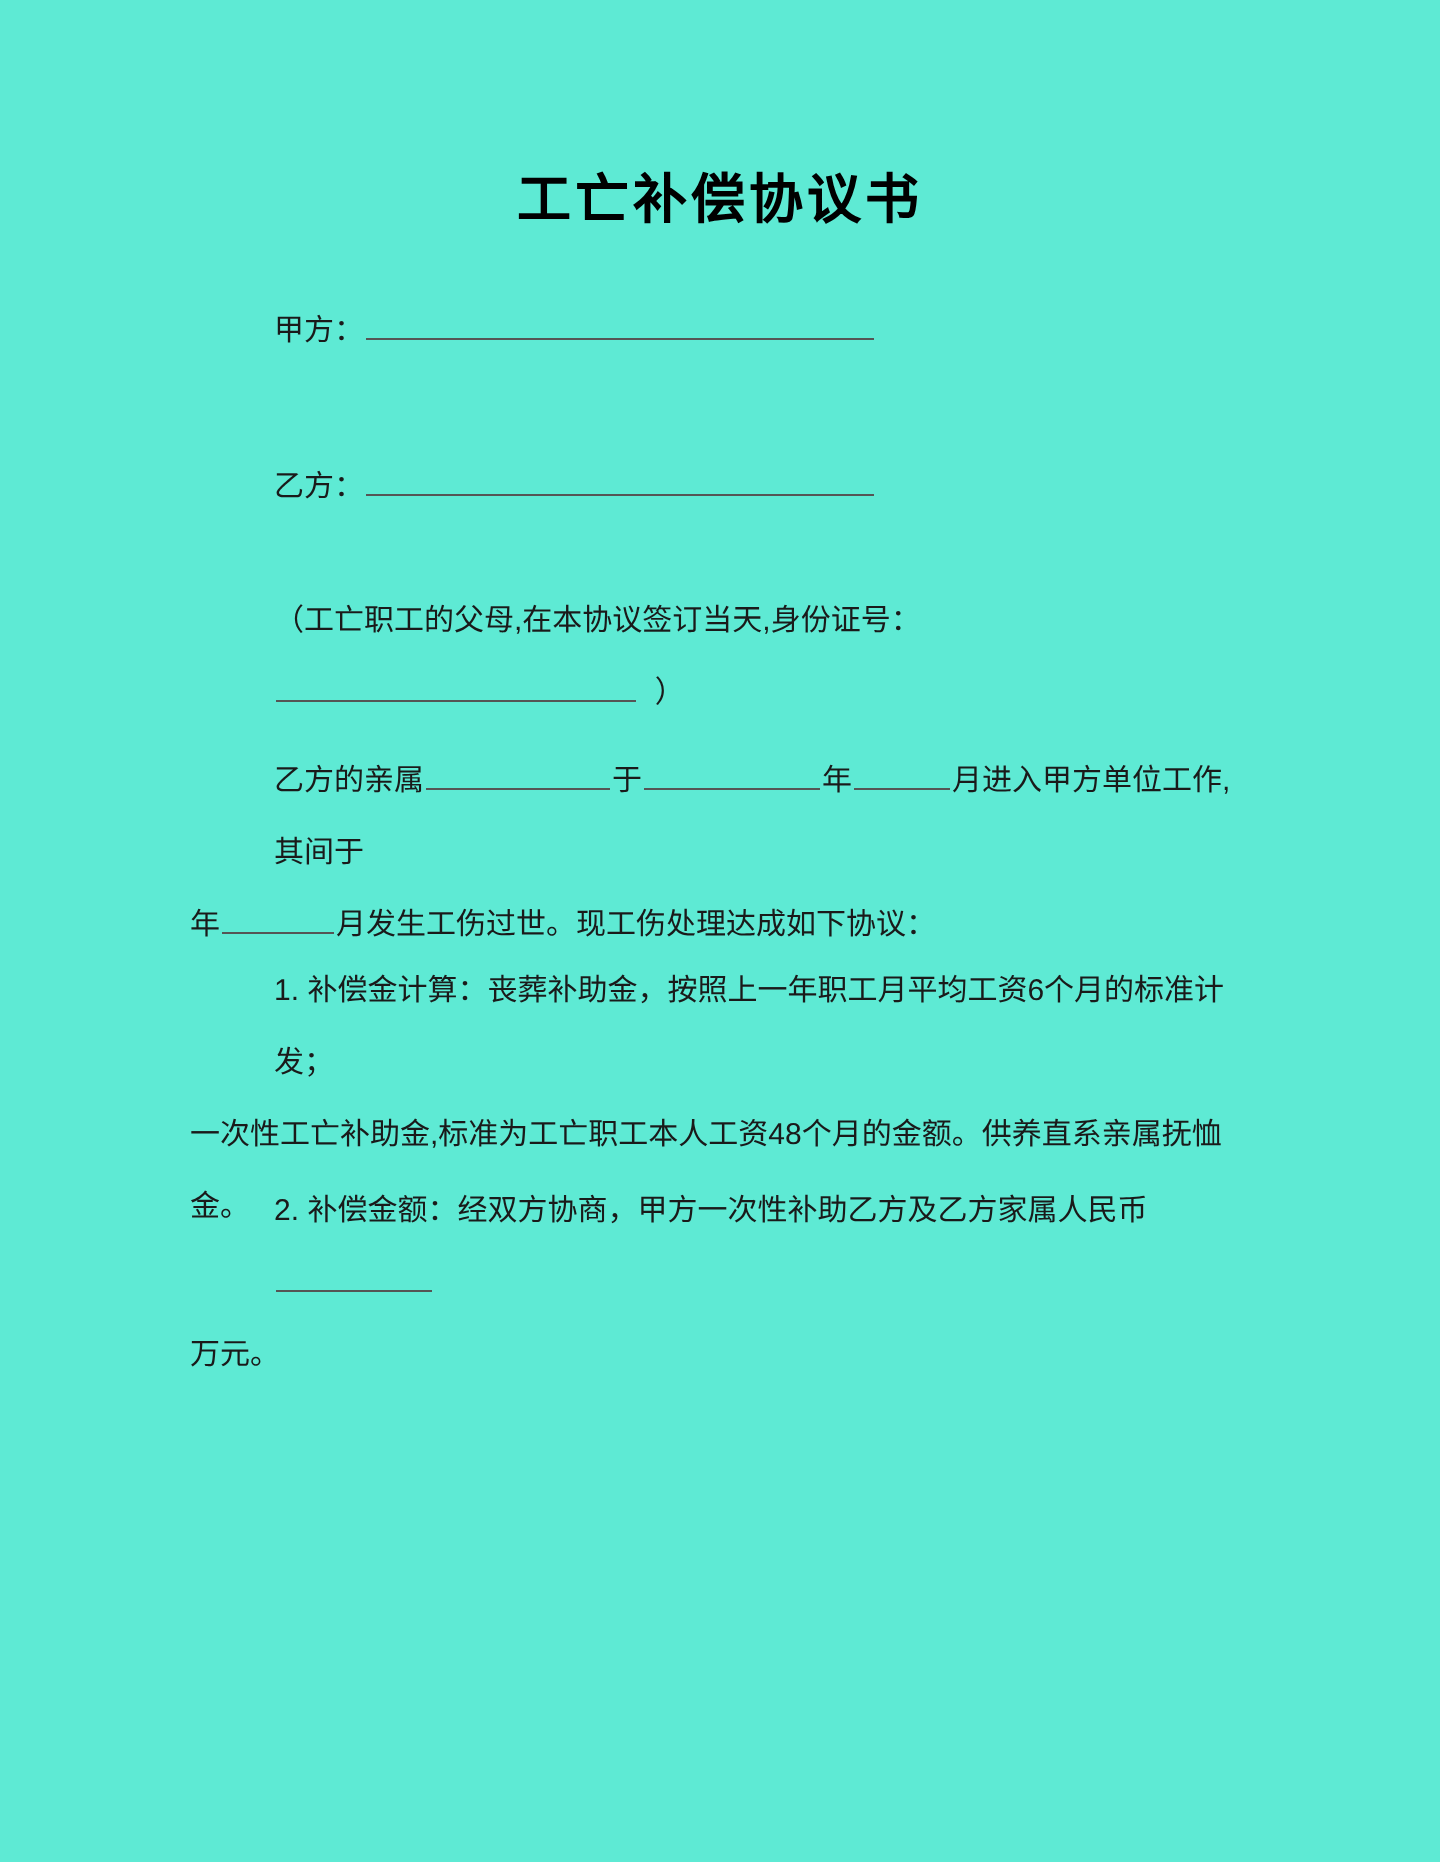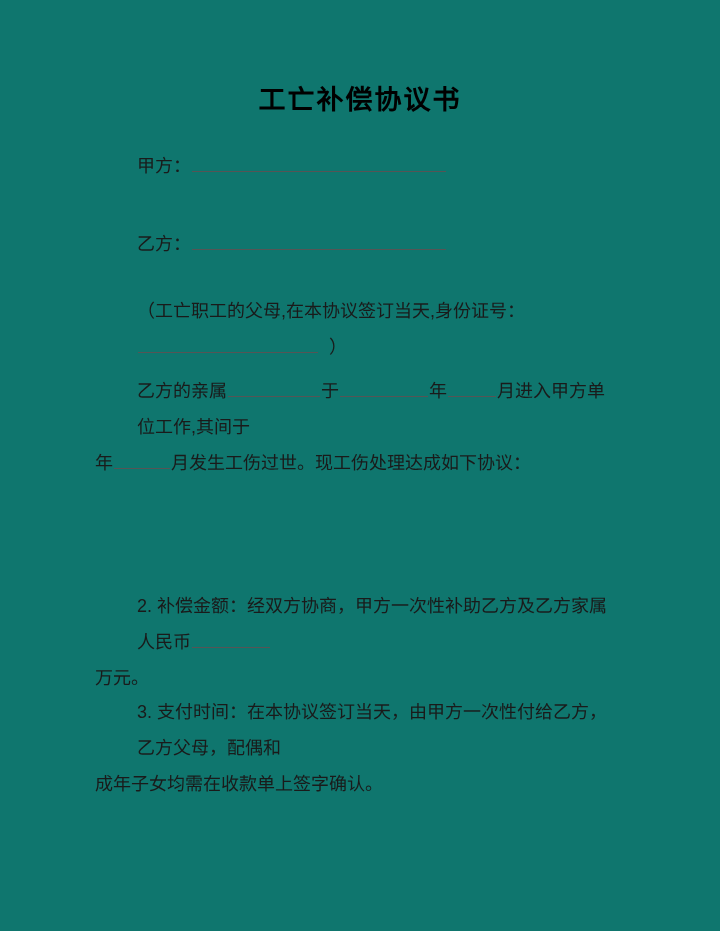--- a/index.html
+++ b/index.html
@@ -8,41 +8,41 @@
     background: #ffffff;
   }
   body {
     font-family: "Liberation Serif", "DejaVu Serif", serif;
     color: #000000;
   }
   .page {
     position: relative;
     width: 720px;
     height: 931px;
-    background: #0f766e;
+    background: #5eead4;
     overflow: hidden;
     box-sizing: border-box;
   }
   .doc-title {
     position: absolute;
     top: 78px;
     left: 0;
     width: 720px;
     text-align: center;
     font-family: "Liberation Sans", "DejaVu Sans", sans-serif;
     font-weight: bold;
     font-size: 27px;
     letter-spacing: 2px;
     color: #000000;
   }
   .body-block {
     position: absolute;
     left: 95px;
     width: 525px;
-    font-size: 18px;
+    font-size: 15px;
     line-height: 36px;
     color: #1a1a1a;
     font-family: "Liberation Sans", "DejaVu Sans", sans-serif;
   }
   .para {
     margin: 0;
     text-indent: 0;
   }
   .indent {
     padding-left: 42px;
@@ -88,25 +88,25 @@
 
   <div class="body-block row-paren">
     <p class="para indent"><span>（</span><span>工亡职工的父母,在本协议签订当天,身份证号：</span><span class="blank blank-id"></span>&nbsp;&nbsp;<span>）</span></p>
   </div>
 
   <div class="body-block row-intro">
     <p class="para indent"><span>乙方的亲属</span><span class="blank blank-name"></span><span>于</span><span class="blank blank-year"></span><span>年</span><span class="blank blank-month"></span><span>月进入甲方单位工作,其间于</span></p>
     <p class="para"><span>年</span><span class="blank blank-month2"></span><span>月发生工伤过世。现工伤处理达成如下协议：</span></p>
   </div>
 
+  <div class="body-block row-item1">
+    <p class="para indent"><span>1.</span>&nbsp;<span>补偿金计算：丧葬补助金，按照上一年职工月平均工资6个月的标准计发；</span></p>
+    <p class="para"><span>一次性工亡补助金,标准为工亡职工本人工资48个月的金额。供养直系亲属抚恤金。</span></p>
+  </div>
 
   <div class="body-block row-item2">
     <p class="para indent"><span>2.</span>&nbsp;<span>补偿金额：经双方协商，甲方一次性补助乙方及乙方家属人民币</span><span class="blank blank-amount"></span></p>
     <p class="para"><span>万元。</span></p>
   </div>
 
-  <div class="body-block row-item3">
-    <p class="para indent"><span>3.</span>&nbsp;<span>支付时间：在本协议签订当天，由甲方一次性付给乙方，乙方父母，配偶和</span></p>
-    <p class="para"><span>成年子女均需在收款单上签字确认。</span></p>
-  </div>
 
 
 </div>
 
 </body></html>

